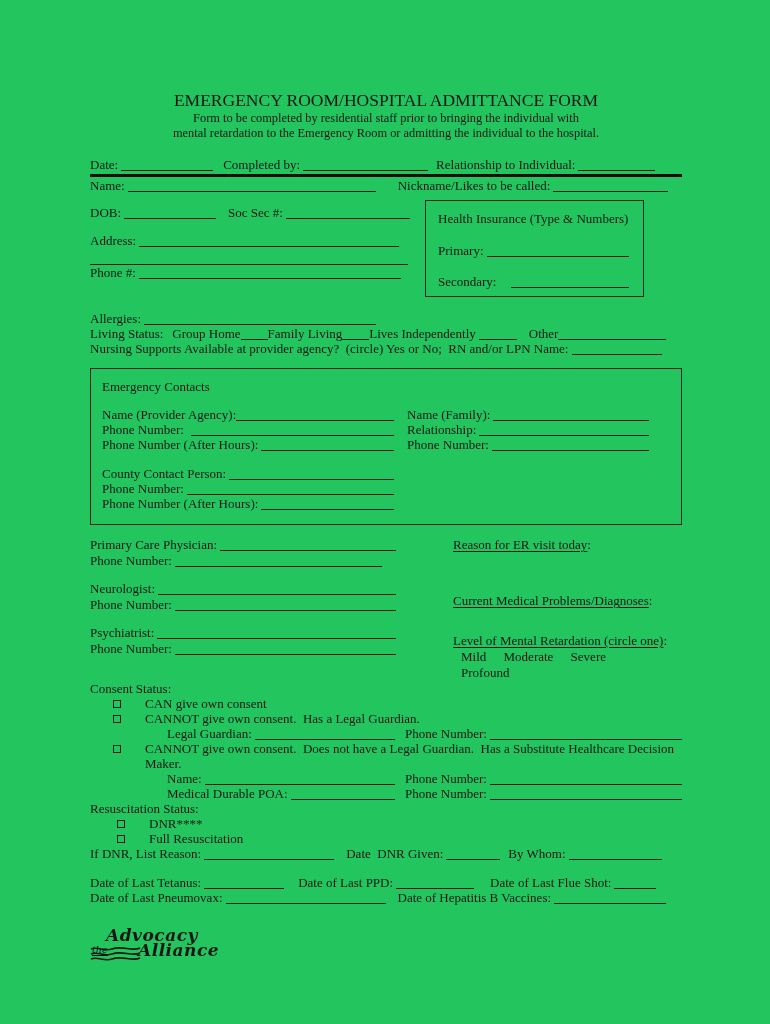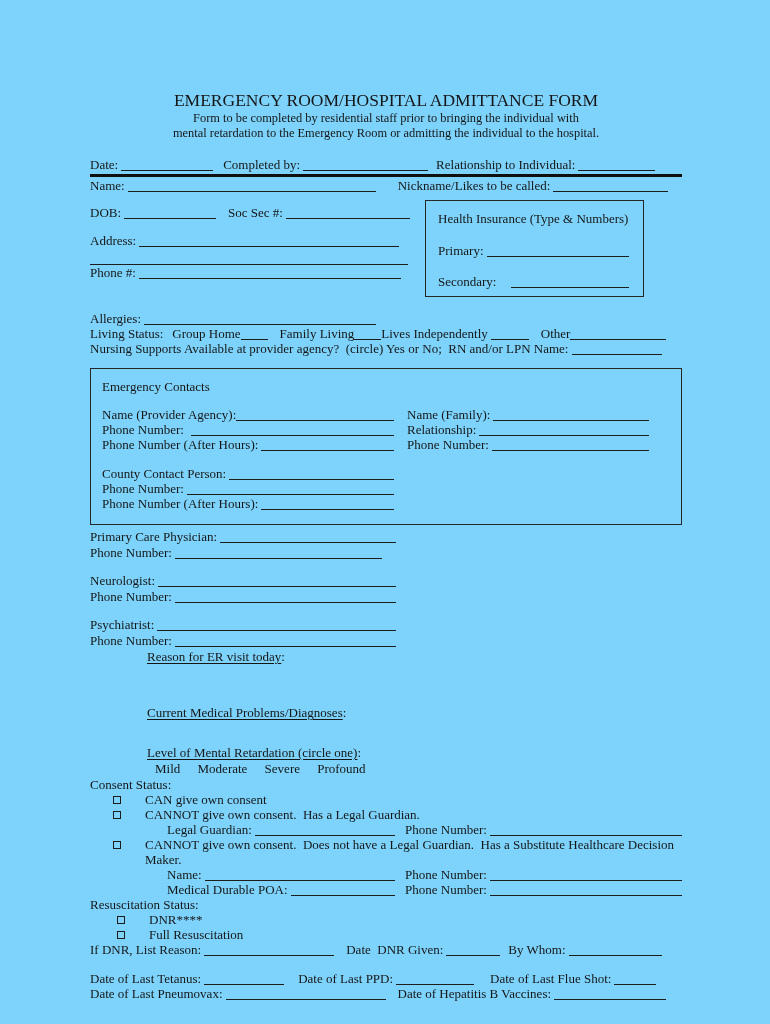--- a/index.html
+++ b/index.html
@@ -1,18 +1,18 @@
 <!DOCTYPE html>
 <html><head>
 <meta charset="utf-8">
 <style>
   * { box-sizing: border-box; }
   html,body { margin:0; padding:0; background:#ffffff; }
   .page {
-    width:770px; height:1024px; background:#7dd3fc; overflow:hidden;
+    width:770px; height:1024px; background:#22c55e; overflow:hidden;
     padding:90px 88px 0 90px;
     font-family:"Liberation Serif", serif; font-size:13px; color:#161616;
     position:relative;
   }
   .c { text-align:center; }
   .title { font-size:17.5px; line-height:21px; white-space:nowrap; }
   .sub { font-size:12.4px; line-height:15px; }
   .row { display:flex; align-items:baseline; line-height:15px; }
   .lb { white-space:pre-wrap; flex:0 0 auto; }
   .line { display:inline-block; height:12px; border-bottom:1.3px solid #1d1d1d;
@@ -20,21 +20,21 @@
   .grow { flex:1 1 auto; }
   .thick { border-top:3px solid #0f0f0f; height:0; margin-top:2px; }
   .idblock { position:relative; margin-top:12px; min-height:94px; }
   .insbox { position:absolute; top:-5px; right:38px; width:219px; height:97px;
             border:1.5px solid #262626; padding:10px 12px 0; }
   .addr2 { margin-top:3px; height:14px; }
   .ecbox { margin-top:12px; border:1.5px solid #262626; padding:10px 11px 13px; }
   .pair { display:flex; align-items:baseline; line-height:15px; }
   .lcell { display:flex; align-items:baseline; width:292px; flex:0 0 auto; }
   .rcell { display:flex; align-items:baseline; width:242px; flex:0 0 auto; margin-left:13px; }
-  .phys { display:flex; margin-top:4px;flex-direction:column; }
+  .phys { display:flex; margin-top:12px; }
   .pleft { width:306px; flex:0 0 auto; }
   .pleft .row { line-height:16px; }
   .sp12 { height:12px; }
   .pright { margin-left:57px; line-height:16px; }
   .u { text-decoration:underline; text-underline-offset:2px; }
   .cbrow { display:flex; align-items:baseline; line-height:15px; padding-left:23px; }
   .cbrow2 { padding-left:27px; }
   .cb { width:8px; height:8px; border:1.4px solid #1d1d1d; margin-right:24px;
         flex:0 0 auto; align-self:center; }
   .subrow { padding-left:77px; }
@@ -109,21 +109,21 @@
   </div>
 
   <div class="row" style="margin-top:12px;">
     <span class="lb">Allergies:</span>
     <span class="line" style="width:232px;"></span>
   </div>
   <div class="row">
     <span class="lb">Living Status:</span>
     <span class="lb" style="margin-left:9px;">Group Home</span>
     <span class="line" style="width:27px; margin-left:0;"></span>
-    <span class="lb" style="margin-left:12px;">Family Living</span>
+    <span class="lb" style="">Family Living</span>
     <span class="line" style="width:27px; margin-left:0;"></span>
     <span class="lb" style="">Lives Independently</span>
     <span class="line" style="width:38px;"></span>
     <span class="lb" style="margin-left:12px;">Other</span>
     <span class="line grow" style="margin-left:0; margin-right:16px;"></span>
   </div>
   <div class="row">
     <span class="lb">Nursing Supports Available at provider agency?  (circle) Yes or No;  RN and/or LPN Name:</span>
     <span class="line grow" style="margin-right:20px;"></span>
   </div>

